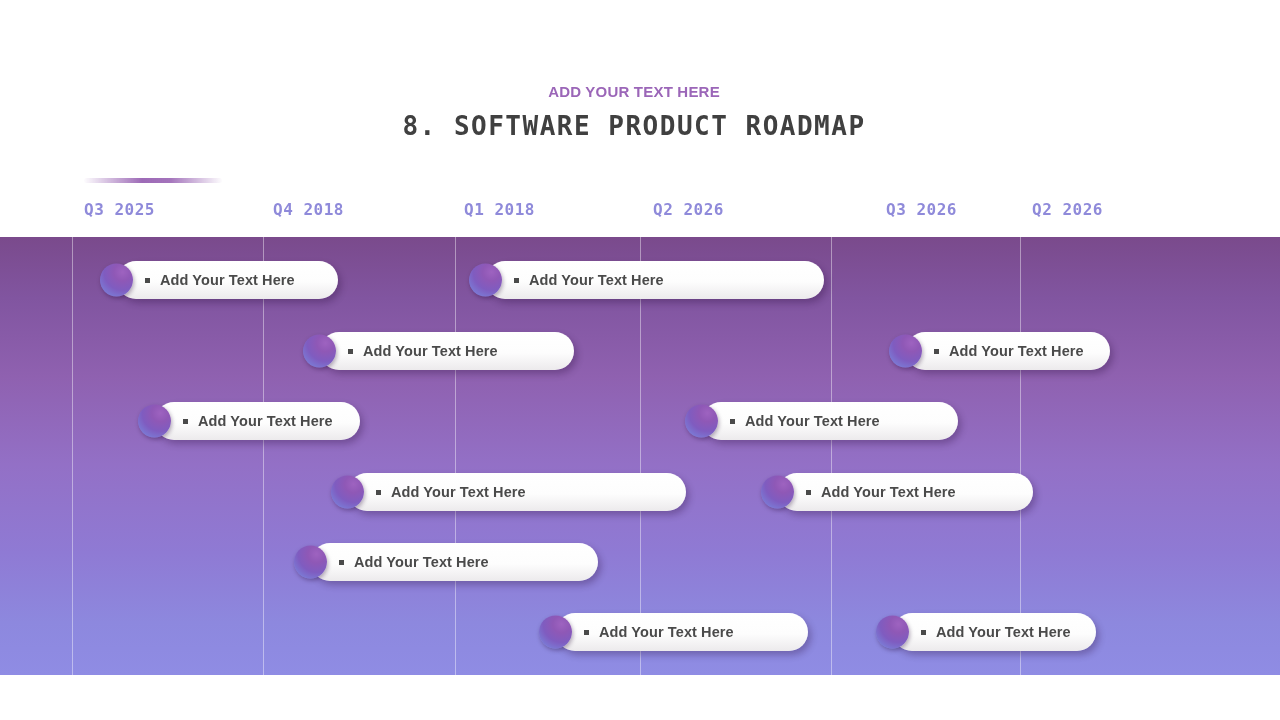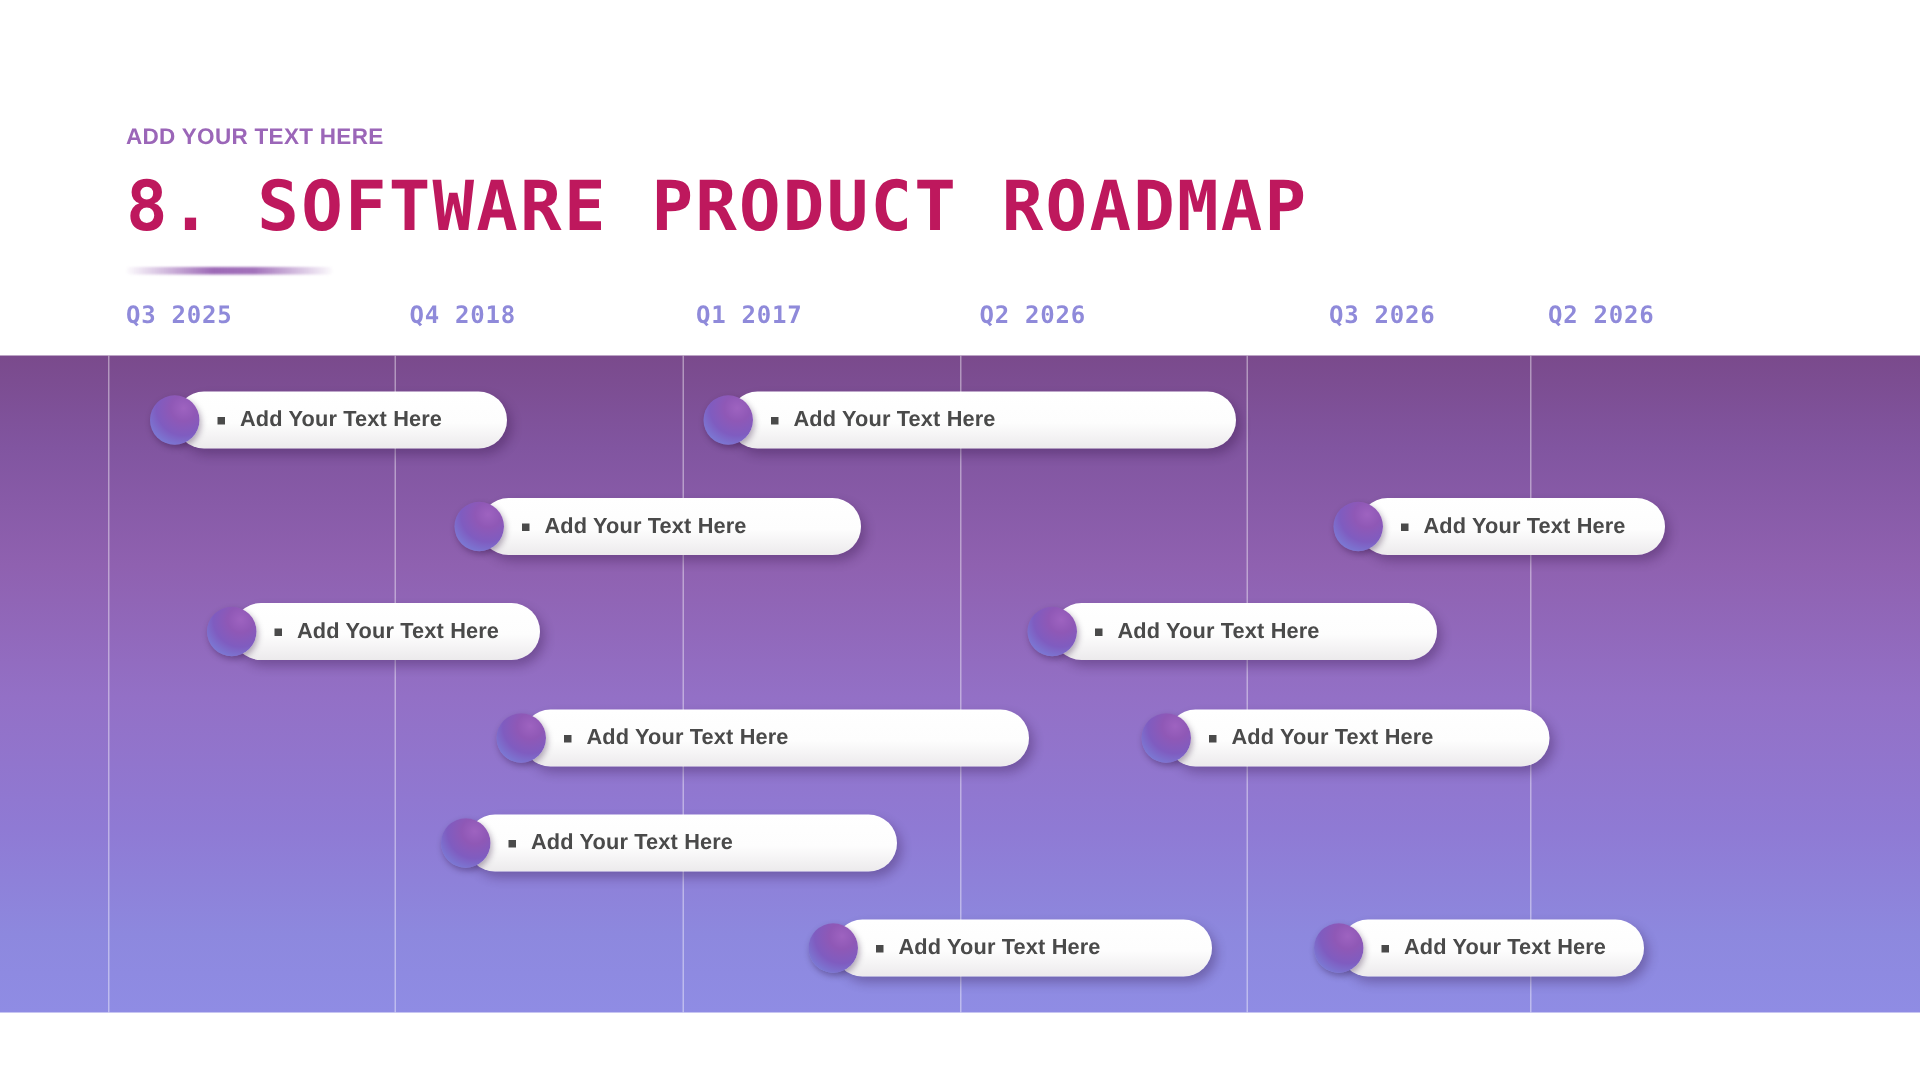--- a/index.html
+++ b/index.html
@@ -13,41 +13,42 @@
     height: 720px;
     overflow: hidden;
     font-family: "Liberation Sans", "DejaVu Sans", sans-serif;
     position: relative;
   }
 
   .slide {
     position: absolute;
     inset: 0;
     background: #ffffff;
+    text-align: center;
   }
 
   
   .header {
     position: absolute;
     left: 84px;
     top: 84px;
     width: 1100px;
   }
   .eyebrow {
     font-size: 15px;
     font-weight: bold;
     letter-spacing: 0.2px;
     color: #9b66b8;
     margin: 0 0 12px 0;
     line-height: 1.1;
   }
   .title {
-    font-size: 46px;
-    font-weight: bold;
-    color: #be185d;
+    font-size: 26px;
+    font-weight: bold;
+    color: #404040;
     margin: 0;
     line-height: 1.05;
     letter-spacing: 1.5px;
     font-family: "DejaVu Sans Mono", "Liberation Mono", monospace;
     font-stretch: expanded;
     white-space: nowrap;
   }
   .title-underline {
     position: absolute;
     left: 84px;
@@ -158,21 +159,21 @@
 
   <div class="header">
     <p class="eyebrow">ADD YOUR TEXT HERE</p>
     <h1 class="title">8. SOFTWARE PRODUCT ROADMAP</h1>
   </div>
   <div class="title-underline"></div>
 
   <div class="axis">
       <div class="axis-label" style="left: 84px;">Q3 2025</div>
       <div class="axis-label" style="left: 273px;">Q4 2018</div>
-      <div class="axis-label" style="left: 464px;">Q1 2017</div>
+      <div class="axis-label" style="left: 464px;">Q1 2018</div>
       <div class="axis-label" style="left: 653px;">Q2 2026</div>
       <div class="axis-label" style="left: 842px; margin-left: 44px;">Q3 2026</div>
       <div class="axis-label" style="left: 1032px;">Q2 2026</div>
     </div>
 
   <div class="band">
       <div class="gridline" style="left: 72px;"></div>
       <div class="gridline" style="left: 263px;"></div>
       <div class="gridline" style="left: 455px;"></div>
       <div class="gridline" style="left: 640px;"></div>

